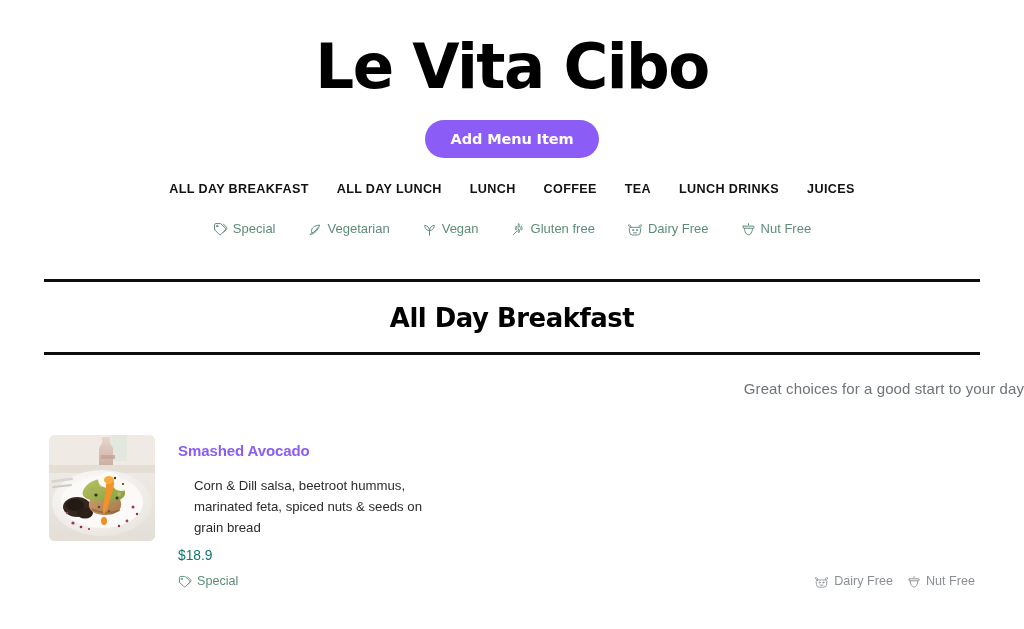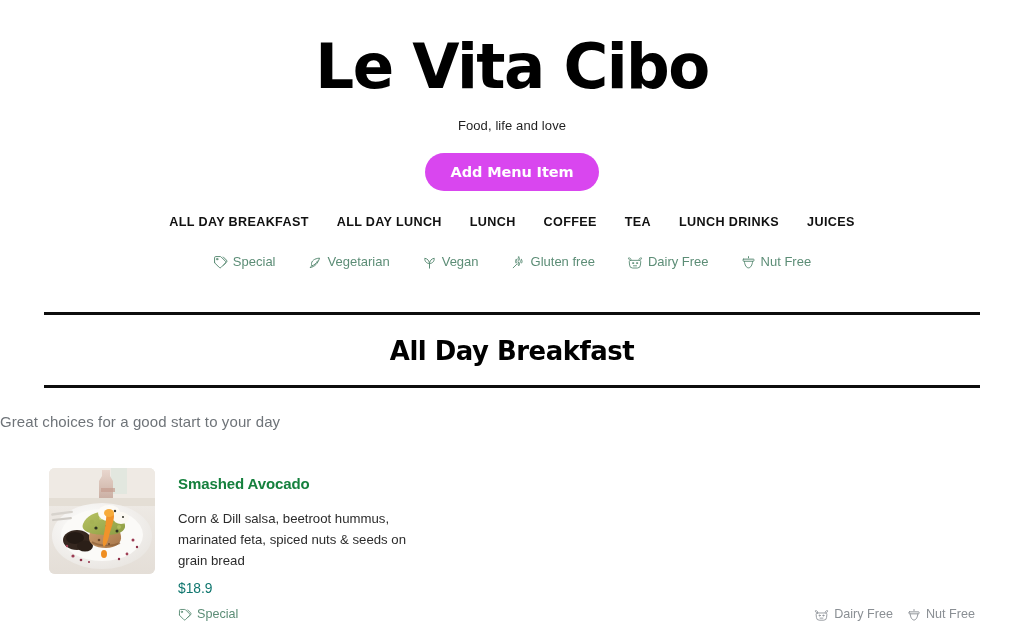--- a/index.html
+++ b/index.html
@@ -48,21 +48,21 @@
   }
 
   
   .action-bar {
     display: flex;
     justify-content: center;
     gap: 11px;
     margin-top: 20px;
   }
   .btn-pill {
-    background: #d946ef;
+    background: #8b5cf6;
     color: #ffffff;
     border: none;
     border-radius: 999px;
     font-family: "DejaVu Sans", sans-serif;
     font-size: 14.5px;
     font-weight: 700;
     letter-spacing: -0.1px;
     padding: 0 26px;
     height: 38px;
     min-width: 148px;
@@ -128,21 +128,21 @@
     font-size: 27px;
     font-weight: 700;
     letter-spacing: -0.5px;
     text-align: center;
     color: #000000;
     margin: 0;
     padding: 20px 0 19px 0;
     transform: scaleX(0.96);
   }
   .section-subtitle {
-    text-align: left;
+    text-align: right;
     color: #6f7479;
     font-size: 15px;
     margin: 25px 0 0 0;
     letter-spacing: 0.1px;
   }
 
   
   .menu-list {
     margin-top: 38px;
     padding: 0 49px;
@@ -165,29 +165,29 @@
   .item-thumb svg { display: block; width: 106px; height: 106px; }
 
   .item-body {
     flex: 1 1 auto;
     padding-top: 7px;
     min-width: 0;
   }
   .item-name {
     font-size: 15px;
     font-weight: 700;
-    color: #15803d;
+    color: #8b5cf6;
     margin: 0;
     letter-spacing: -0.1px;
   }
   .item-desc {
     font-size: 13.2px;
     line-height: 1.62;
     color: #2b2b2b;
-    margin: 16px 0 0 0;
+    margin: 16px 0 0 16px;
     max-width: 252px;
   }
   .item-price {
     font-size: 13.8px;
     color: #0f766e;
     margin: 9px 0 0 0;
     font-weight: 400;
   }
   .item-tags-left {
     display: flex;
@@ -214,21 +214,20 @@
     color: #8a8f94;
   }
 </style>
 </head>
 <body>
 
 <div class="page">
 
   <header class="site-header">
     <h1 class="site-title">Le Vita Cibo</h1>
-    <p class="site-tagline">Food, life and love</p>
   </header>
 
   <div class="action-bar">
     <button class="btn-pill">Add Menu Item</button>
   </div>
 
   <nav class="category-nav">
     <a class="cat-link" href="#">ALL DAY BREAKFAST</a>
     <a class="cat-link" href="#">ALL DAY LUNCH</a>
     <a class="cat-link" href="#">LUNCH</a>

